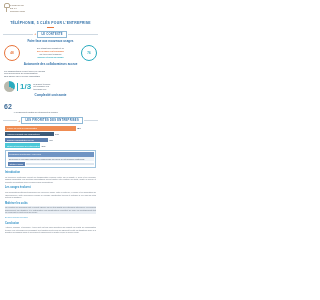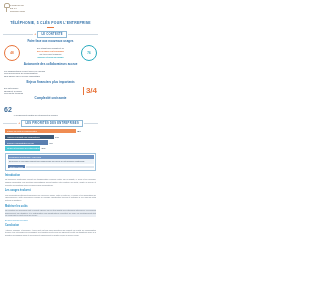--- a/index.html
+++ b/index.html
@@ -149,32 +149,32 @@
         <div>sans passer par le service informatique</div>
       </div>
       <div class="people">
         <span class="person p-dark"><span class="head"></span><span class="body"></span></span>
         <span class="person p-teal"><span class="head"></span><span class="body"></span></span>
         <span class="person p-orange"><span class="head"></span><span class="body"></span></span>
       </div>
     </div>
   </div>
 
-  <div class="block">
-    <div class="block-h">Enjeux financiers plus importants</div>
-    <div class="row">
+
+  <div class="block">
+    <div class="row">
+      <div class="donut"></div>
+      <div class="frac teal">1/3</div>
       <div class="ltext">
-        <div>des entreprises</div>
-        <div>cherchent à réduire</div>
-        <div>leurs coûts télécoms</div>
-      </div>
-      <div class="frac">3/4</div>
-    </div>
-  </div>
-
+        <div>du budget télécom</div>
+        <div>est consacré à la</div>
+        <div>téléphonie fixe</div>
+      </div>
+    </div>
+  </div>
 
   <div class="block">
     <div class="block-h">Complexité croissante</div>
     <div class="row">
       <div class="bignum">62</div>
       <div style="flex:1;">
         <div class="people">
           <span class="person p-teal"><span class="head"></span><span class="body"></span></span>
           <span class="person p-teal"><span class="head"></span><span class="body"></span></span>
           <span class="person p-teal"><span class="head"></span><span class="body"></span></span>

